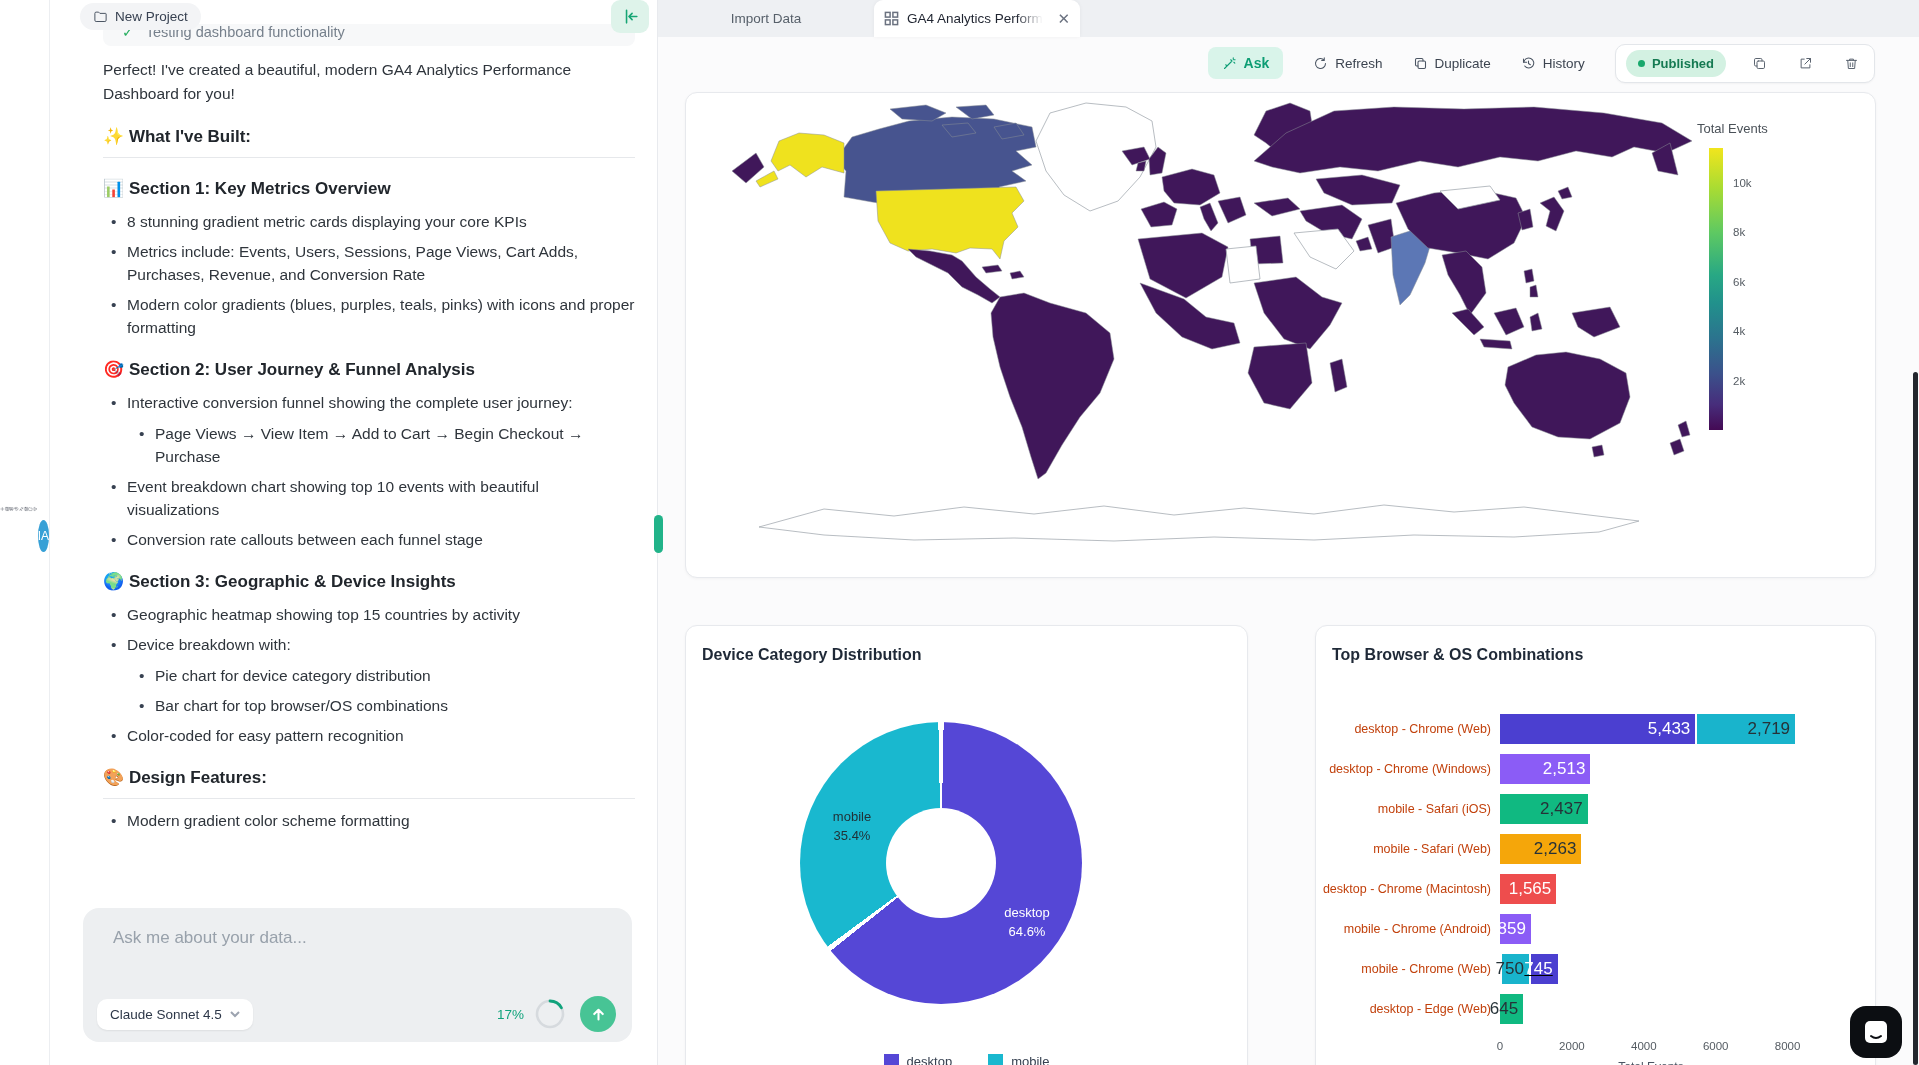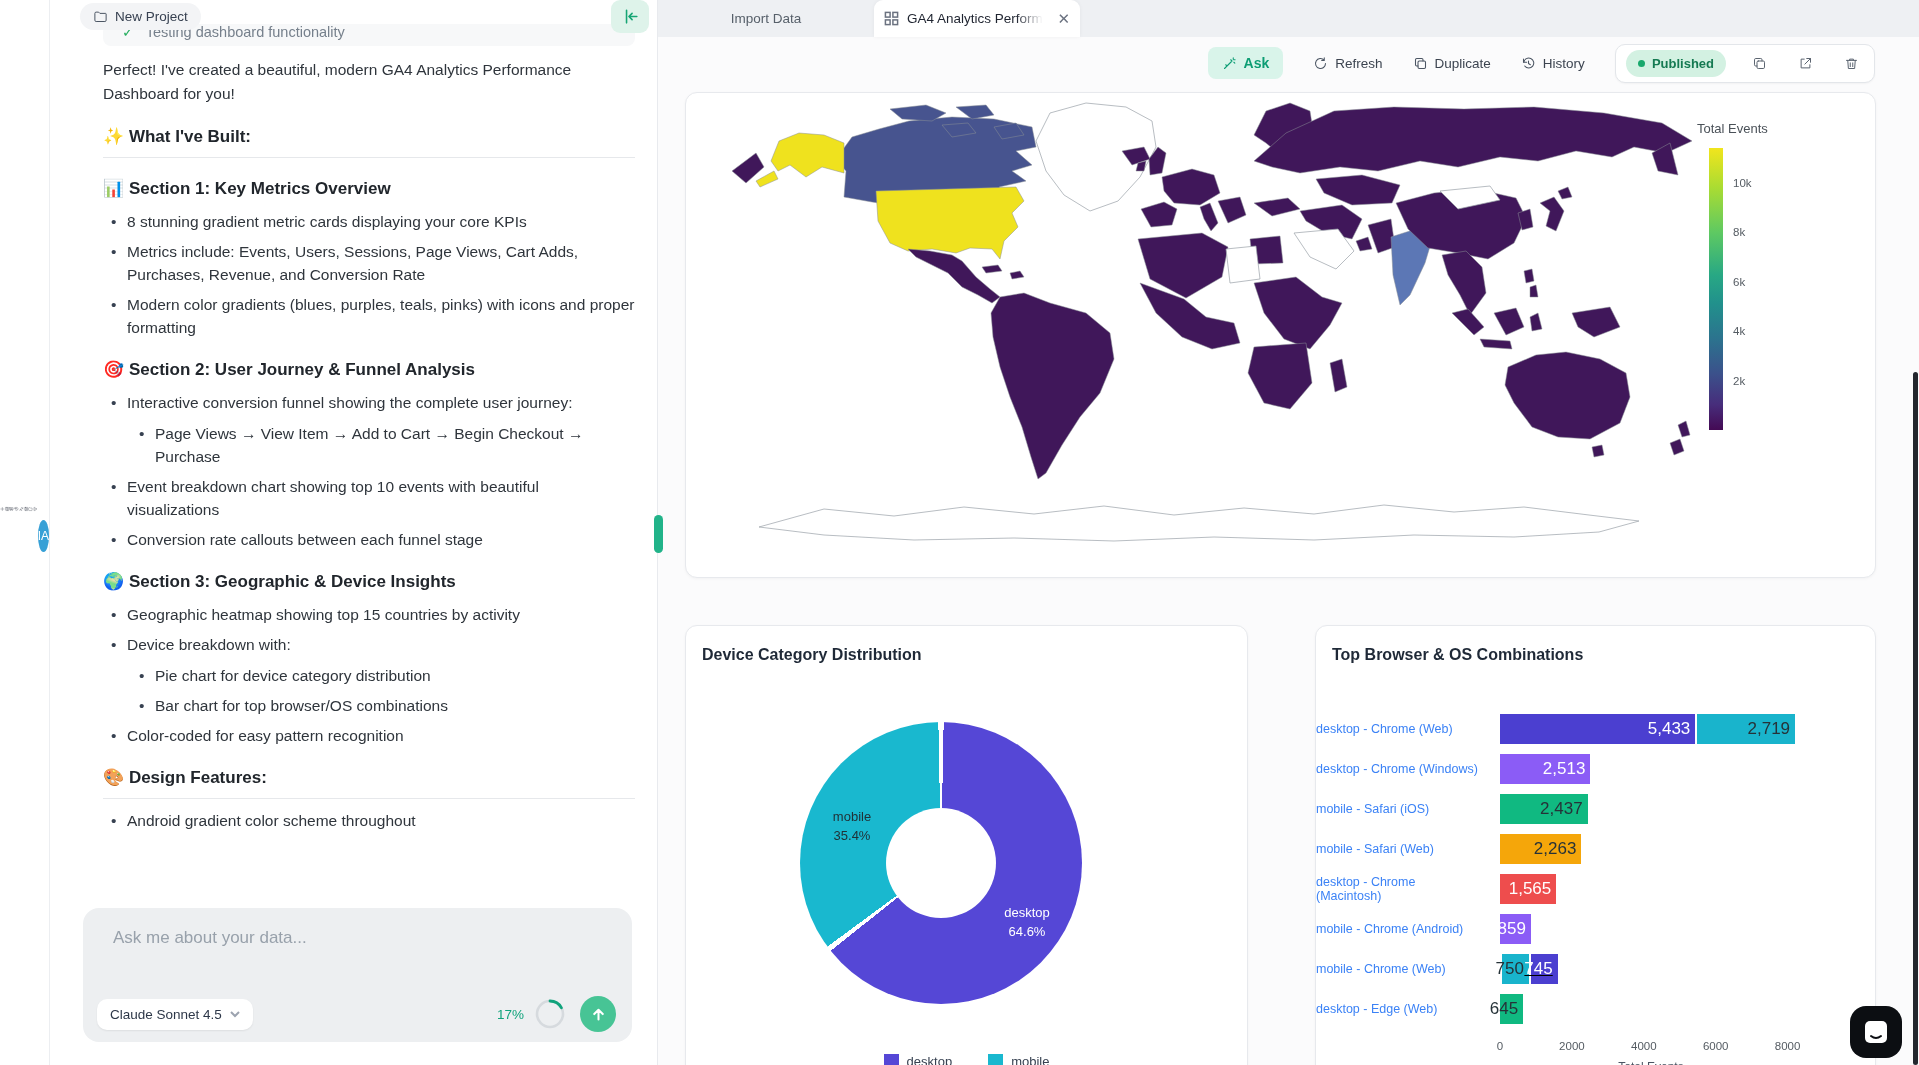--- a/index.html
+++ b/index.html
@@ -130,21 +130,21 @@
   .dl-desktop { left:341px; top:296px; color:#fff; }
   .dl-mobile { left:166px; top:200px; color:#203238; }
   .donut-legend { position:absolute; left:0; right:0; top:428px; display:flex;
           justify-content:center; gap:36px; }
   .dleg-item { display:flex; align-items:center; gap:8px; font-size:13px; color:#374151; }
   .dleg-swatch { width:15px; height:15px; }
 
   
   .bars-plot { position:absolute; left:0; top:88px; right:0; }
   .bar-row { display:flex; align-items:center; height:30px; margin-bottom:10px; }
-  .bar-label { width:184px; text-align:left; font-size:12.5px; color:#3b82f6; padding-right:16px; }
+  .bar-label { width:184px; text-align:right; font-size:12.5px; color:#c2410c; padding-right:9px; }
   .bar-track { width:302px; height:30px; display:flex; }
   .bar-seg { height:30px; position:relative; display:flex; align-items:center;
           justify-content:flex-end; }
   .bar-val { font-size:17px; padding-right:5px; white-space:nowrap; }
   .bv-light { color:#fff; }
   .bv-dark { color:#263238; }
   .bar-c-indigo { background:var(--bar_indigo); }
   .bar-c-cyan { background:var(--bar_cyan); margin-left:2px; }
   .bar-c-violet { background:var(--bar_violet); }
   .bar-c-green { background:var(--bar_green); }
@@ -240,21 +240,21 @@
           <li>Geographic heatmap showing top 15 countries by activity</li>
           <li>Device breakdown with:<ul class="chat-ul nested">
               <li>Pie chart for device category distribution</li>
               <li>Bar chart for top browser/OS combinations</li>
             </ul></li>
           <li>Color-coded for easy pattern recognition</li>
         </ul>
         <h3 class="chat-h3">🎨 Design Features:</h3>
         <hr class="chat-hr">
         <ul class="chat-ul">
-          <li>Android gradient color scheme throughout</li>
+          <li>Modern gradient color scheme formatting</li>
         </ul>
       </div>
 
     <div class="composer">
       <div class="ph">Ask me about your data...</div>
       <div class="bottom">
         <div class="model-pill">
           <span>Claude Sonnet 4.5</span>
           <svg class="chev" viewBox="0 0 10 10">
               <path d="M1 3l4 4 4-4"></path>

